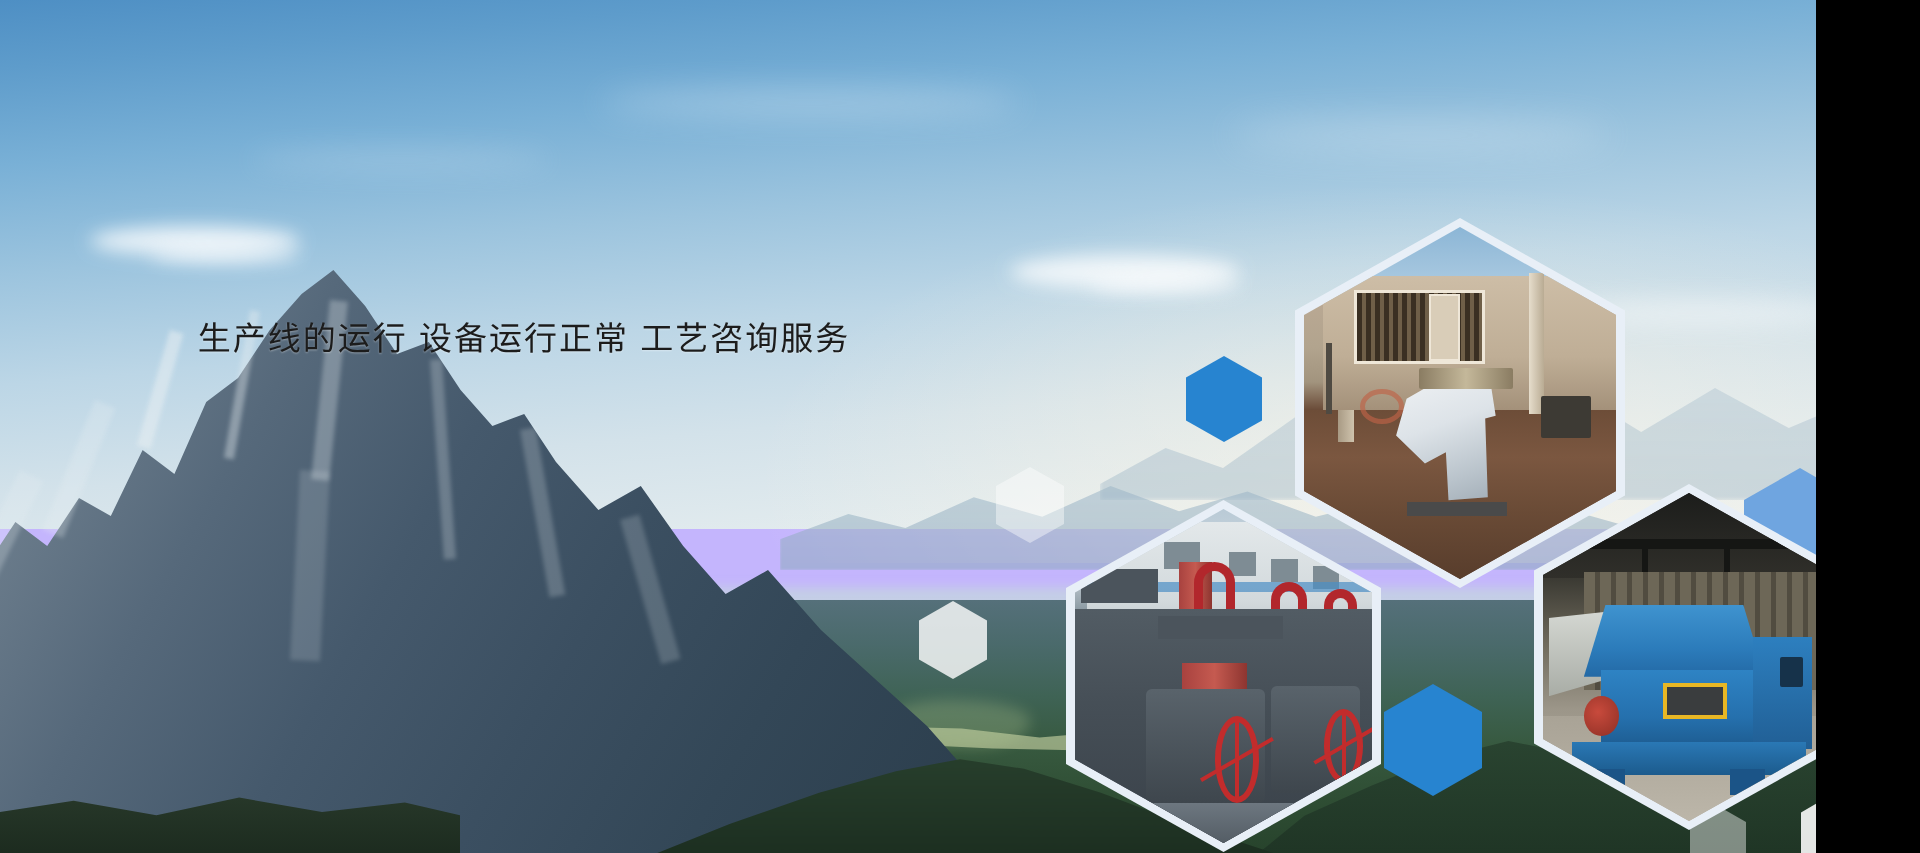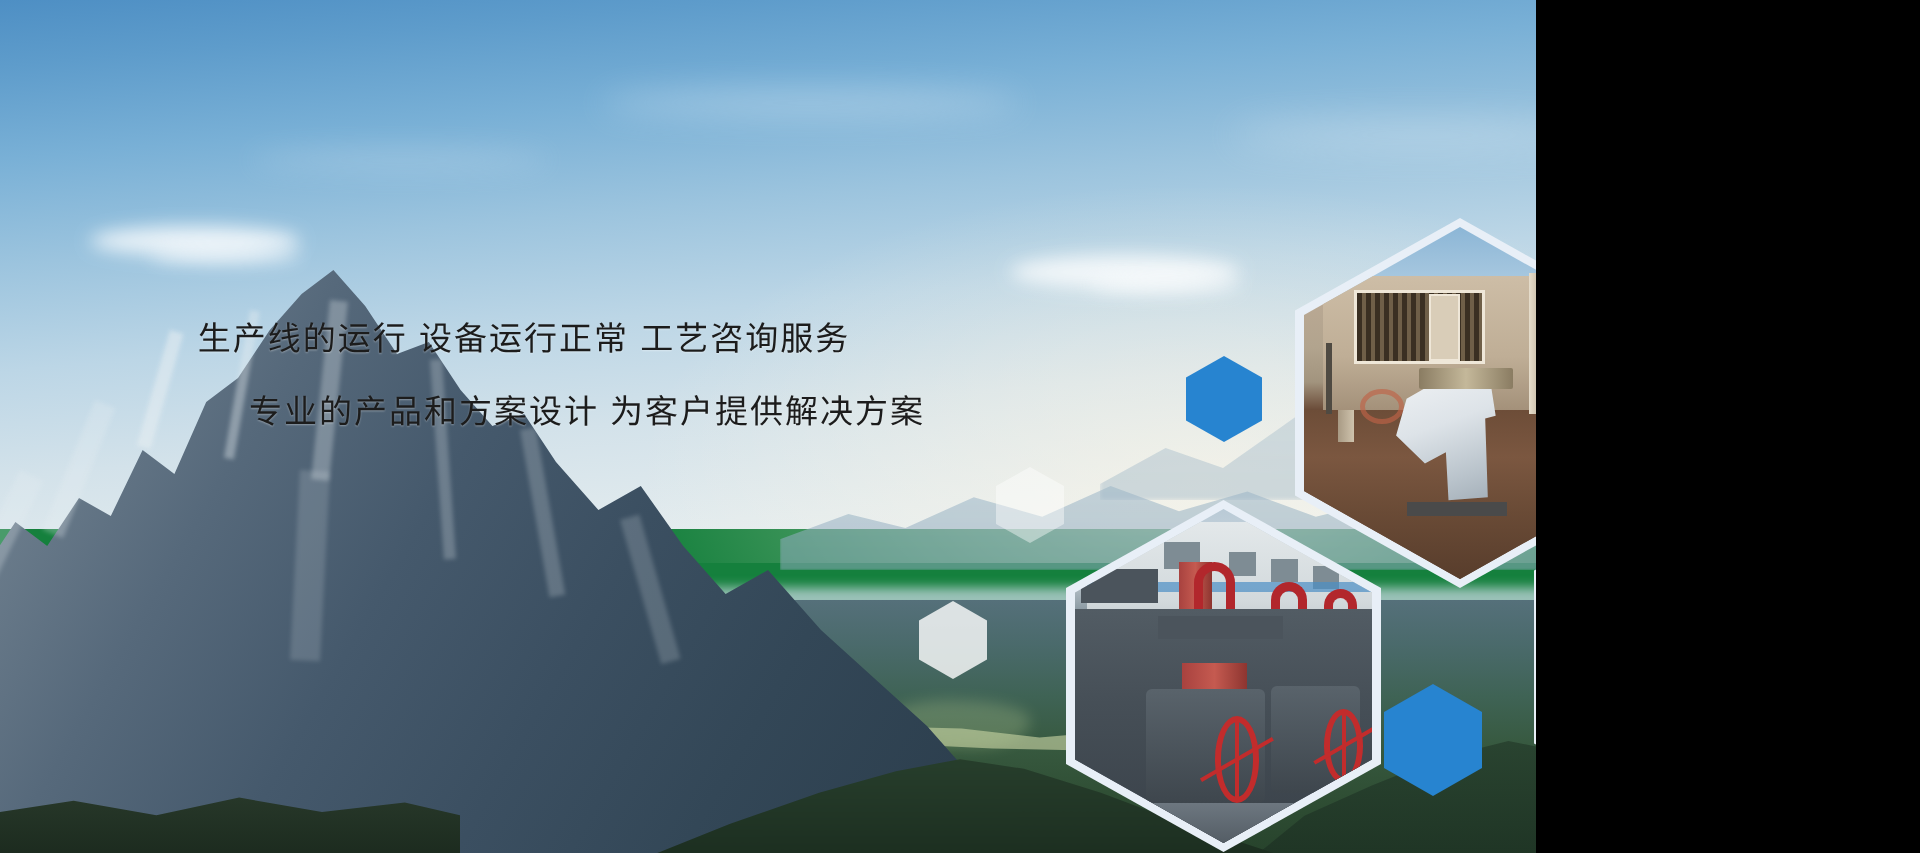--- a/index.html
+++ b/index.html
@@ -5,25 +5,25 @@
 <style>
   html, body {
     margin: 0;
     padding: 0;
     background: #000;
   }
   * { box-sizing: border-box; }
 
   .banner {
     position: relative;
-    width: 1536px;
+    width: 1816px;
     height: 853px;
     overflow: hidden;
     font-family: "Liberation Sans", "DejaVu Sans", sans-serif;
-    background: #15803d;
+    background: #c4b5fd;
   }
 
   
   .bg-layer { position: absolute; inset: 0; overflow: hidden; }
 
   .sky {
     position: absolute;
     left: 0; top: 0; width: 100%; height: 62%;
     background:
       linear-gradient(175deg,
@@ -361,21 +361,20 @@
     <div class="mt-streak s8"></div>
     <div class="mt-streak s9"></div>
 
     <div class="fg-ridge-right"></div>
     <div class="fg-hill"></div>
     <div class="fg-left-dark"></div>
   </div>
 
   <div class="headline">
     <div class="line line-1">生产线的运行 设备运行正常 工艺咨询服务</div>
-    <div class="line line-2">专业的产品和方案设计  为客户提供解决方案</div>
   </div>
 
   <div class="hex hex-deco white whitefaint" style="left:996px; top:467px; width:68px; height:76px;"></div>
 
   <div class="hex hex-deco white2" style="left:919px; top:601px; width:68px; height:78px;"></div>
 
   <div class="hex hex-deco blue" style="left:1186px; top:356px; width:76px; height:86px;"></div>
 
   <div class="hex hex-deco blue" style="left:1384px; top:684px; width:98px; height:112px;"></div>
 

